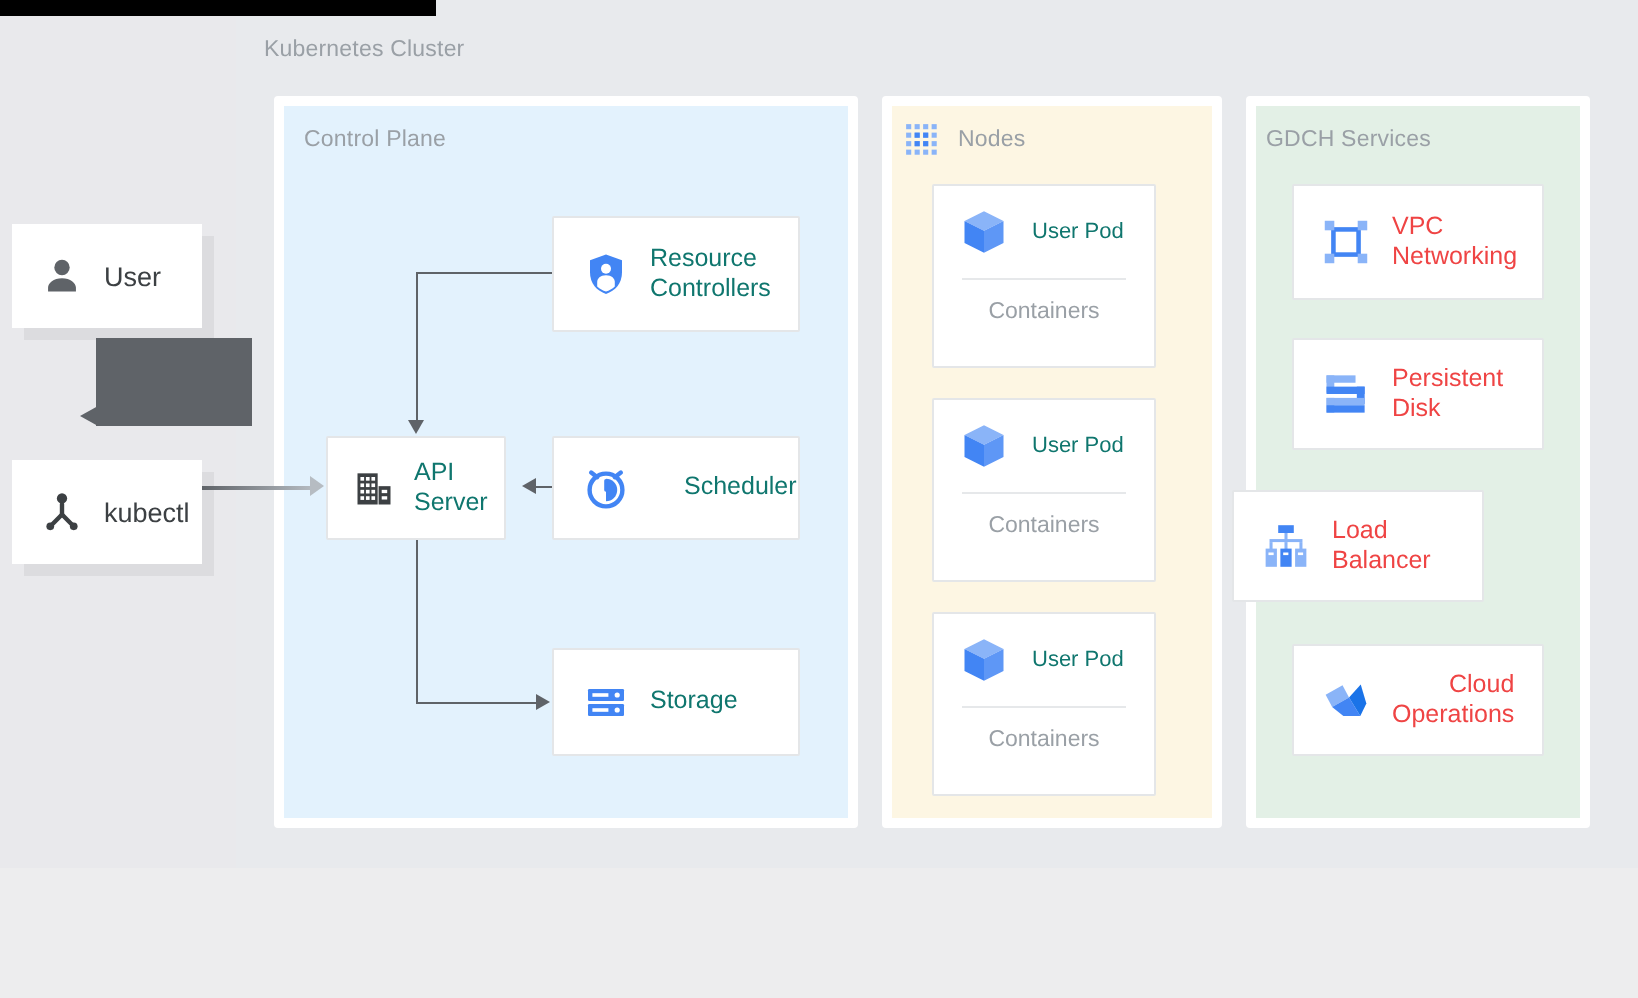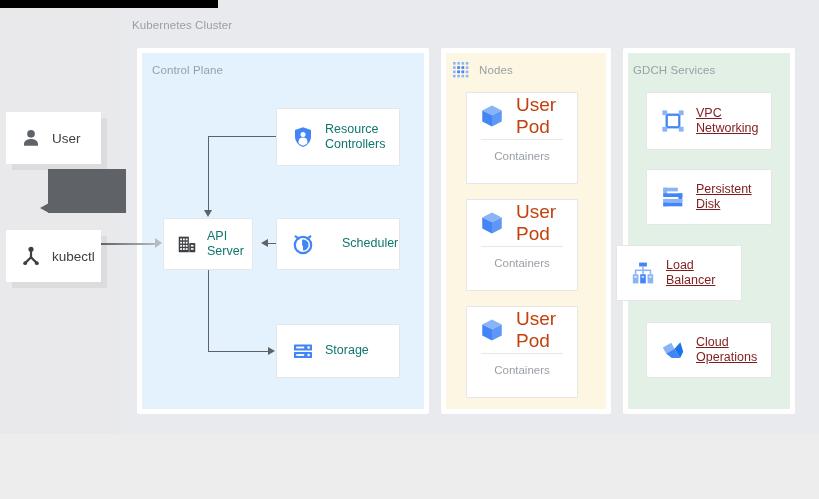--- a/index.html
+++ b/index.html
@@ -192,22 +192,22 @@
     box-sizing: border-box;
     border-radius: 1px;
   }
   .podcard .pod-top {
     display: flex;
     align-items: center;
     height: 46px;
     padding-left: 12px;
   }
   .podcard .pod-name {
-    font-size: 19px;
-    color: #c2410c;
+    font-size: 11px;
+    color: #0f766e;
     margin-left: 11px;
   }
   .podcard .pod-div {
     height: 1px;
     background: #e6e8ea;
     margin: 0 14px;
   }
   .podcard .pod-sub {
     text-align: center;
     font-size: 11.5px;
@@ -223,29 +223,28 @@
     position: absolute;
     background: #ffffff;
     border: 1px solid #e4e6e8;
     box-sizing: border-box;
     display: flex;
     align-items: center;
     border-radius: 1px;
   }
   .svccard .label {
     font-size: 12.5px;
-    color: #7f1d1d;
+    color: #ef4444;
     line-height: 1.22;
     margin-left: 10px;
-    text-decoration: underline;
   }
   #svc-vpc  { left: 646px; top: 92px;  width: 126px; height: 58px; }
   #svc-pd   { left: 646px; top: 169px; width: 126px; height: 56px; }
   #svc-lb   { left: 616px; top: 245px; width: 126px; height: 56px; }
-  #svc-cops { left: 646px; top: 322px; width: 126px; height: 56px; }
+  #svc-cops { left: 646px; top: 322px; width: 126px; height: 56px; text-align: right; }
 
   .nodes-icon {
     position: absolute;
     left: 452px; top: 61px;
     width: 17px; height: 17px;
   }
 </style>
 </head>
 <body>
 

